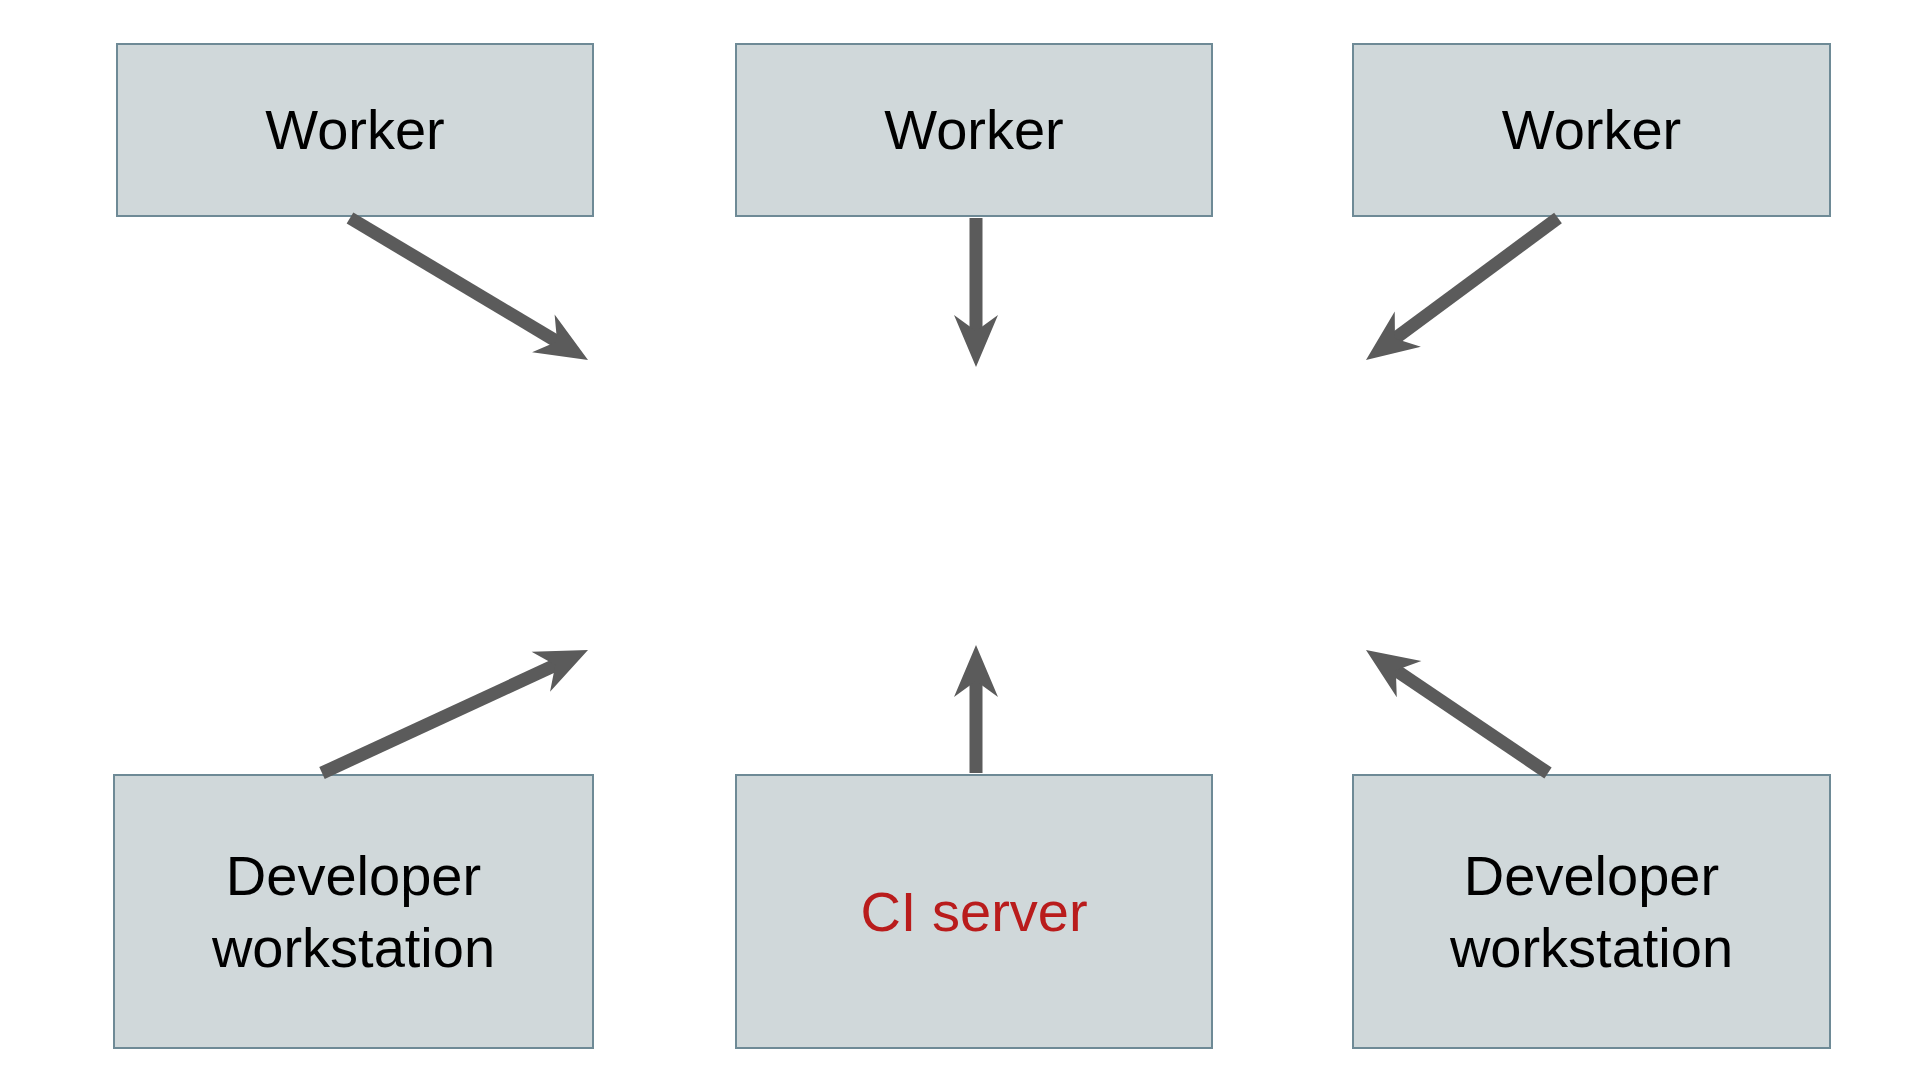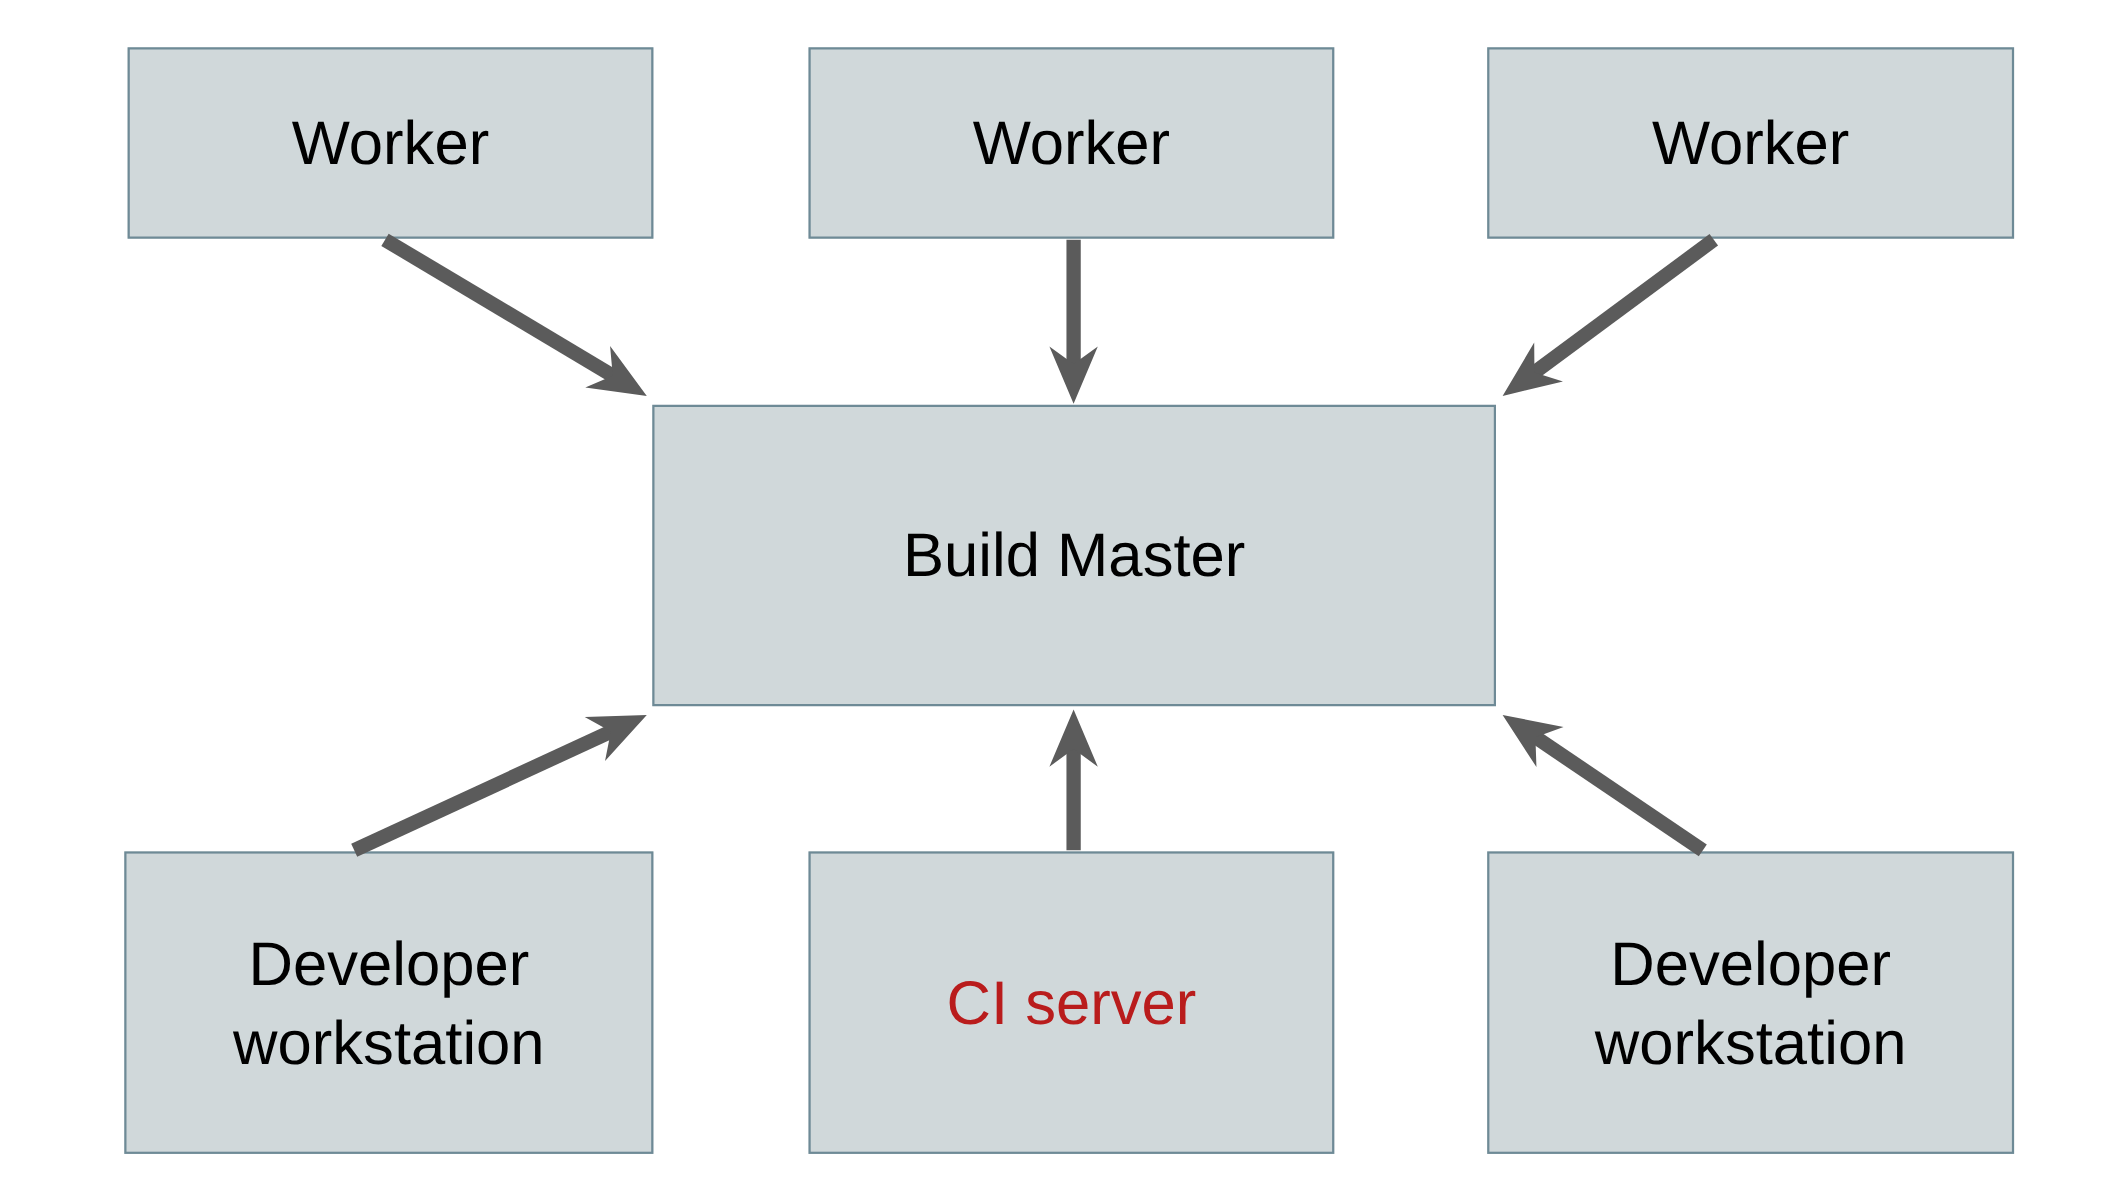--- a/index.html
+++ b/index.html
@@ -61,23 +61,20 @@
     </svg>
 <div class="node" style="left: 116px; top: 43px; width: 478px; height: 174px; background: rgb(208, 216, 218); border-color: rgb(110, 138, 150); color: rgb(0, 0, 0);">
       <span class="label">Worker</span>
     </div>
     <div class="node" style="left: 735px; top: 43px; width: 478px; height: 174px; background: rgb(208, 216, 218); border-color: rgb(110, 138, 150); color: rgb(0, 0, 0);">
       <span class="label">Worker</span>
     </div>
     <div class="node" style="left: 1352px; top: 43px; width: 479px; height: 174px; background: rgb(208, 216, 218); border-color: rgb(110, 138, 150); color: rgb(0, 0, 0);">
       <span class="label">Worker</span>
     </div>
-    <div class="node" style="left: 593px; top: 368px; width: 767px; height: 274px; background: rgb(208, 216, 218); border-color: rgb(110, 138, 150); color: rgb(0, 0, 0);">
-      <span class="label">Build Master</span>
-    </div>
     <div class="node" style="left: 113px; top: 774px; width: 481px; height: 275px; background: rgb(208, 216, 218); border-color: rgb(110, 138, 150); color: rgb(0, 0, 0);">
       <span class="label">Developer workstation</span>
     </div>
     <div class="node" style="left: 735px; top: 774px; width: 478px; height: 275px; background: rgb(208, 216, 218); border-color: rgb(110, 138, 150); color: #b91c1c;">
       <span class="label">CI server</span>
     </div>
     <div class="node" style="left: 1352px; top: 774px; width: 479px; height: 275px; background: rgb(208, 216, 218); border-color: rgb(110, 138, 150); color: rgb(0, 0, 0);">
       <span class="label">Developer workstation</span>
     </div>
   </div>

